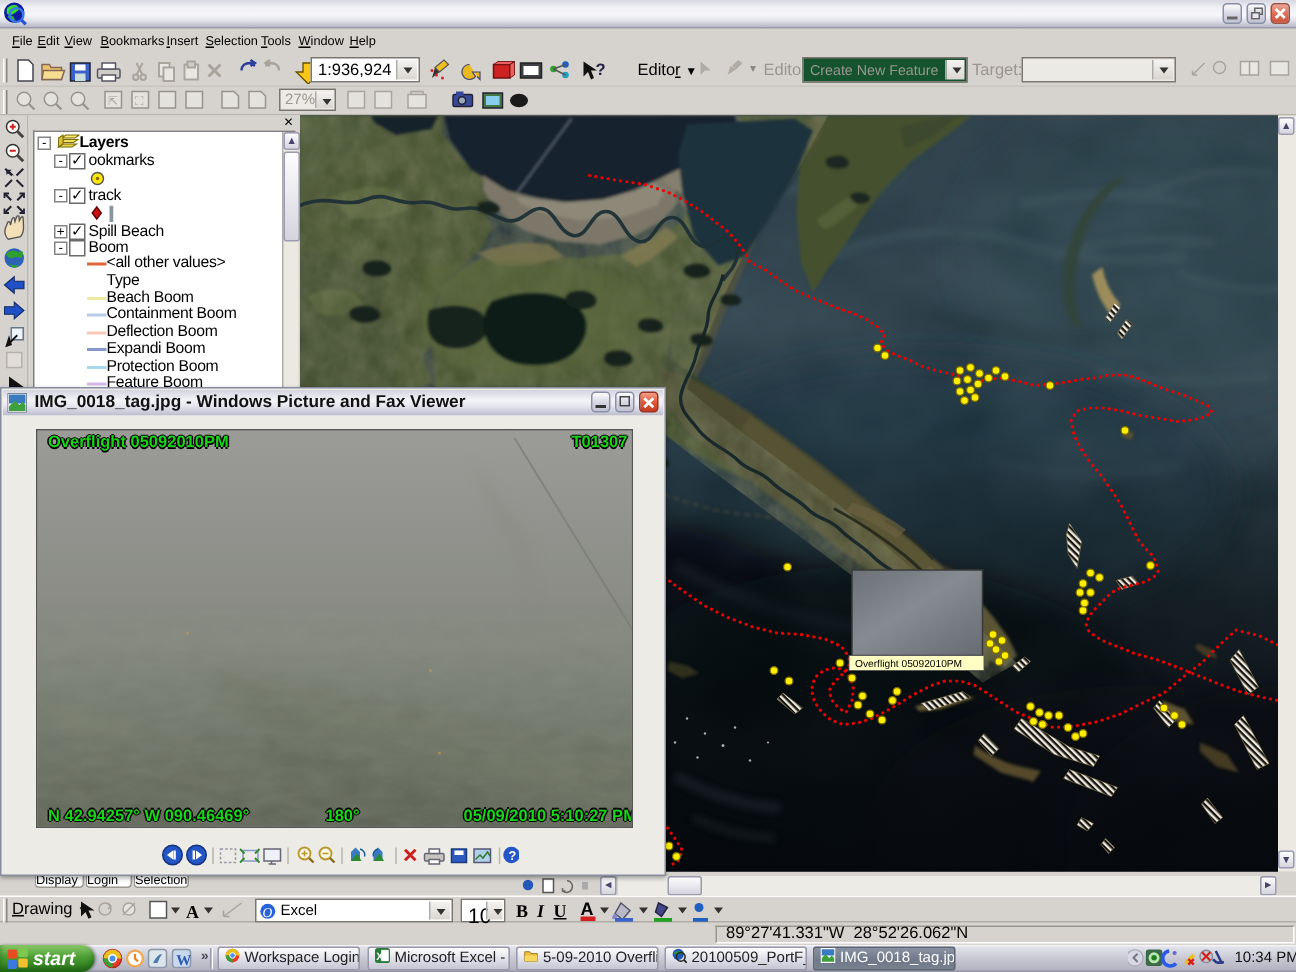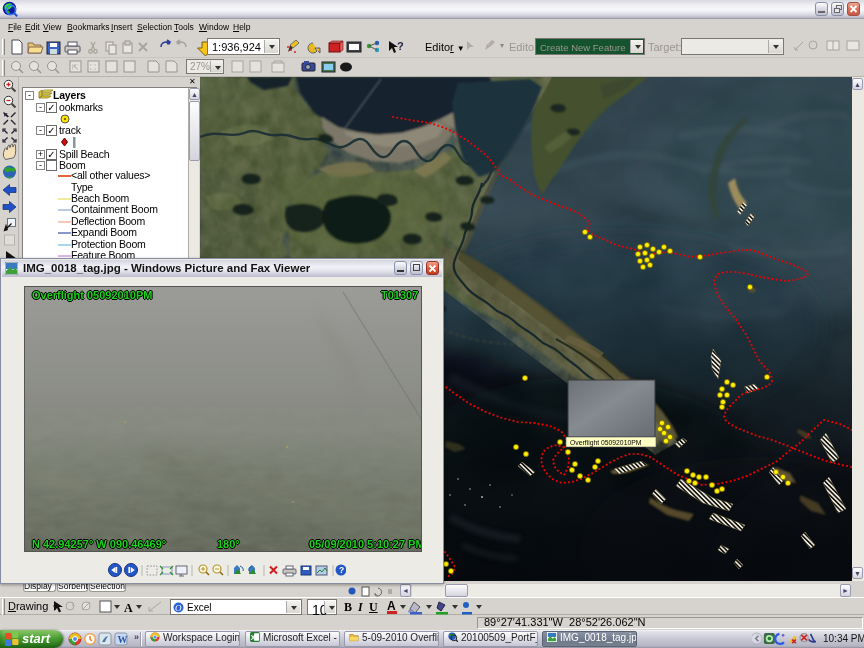--- a/index.html
+++ b/index.html
@@ -633,21 +633,21 @@
   <rect x="44" y="4" width="4" height="5" fill="#aaa"></rect>
  </g>
       </svg>
 </div>
 <div class="srlbtn abs" style="left:400px;top:584px;height:13px">◄</div>
 <div class="abs" style="left:412px;top:584px;width:428px;height:13px;background:#ecebe6"></div>
 <div class="abs" style="left:445px;top:584px;width:23px;height:13px;background:linear-gradient(#fdfdfe,#d5d4de);border:1px solid #9a9ab0;border-radius:2px"></div>
 <div class="srlbtn abs" style="left:840px;top:584px;height:13px">►</div>
 
 <div class="tab" style="left:23px;width:33px">Display</div>
-<div class="tab" style="left:57px;width:31px">Sorbent</div>
+<div class="tab" style="left:57px;width:31px">Login</div>
 <div class="tab" style="left:89px;width:37px">Selection</div>
 
 <div class="abs" id="viewer">
  <div class="abs" id="vtitle">
   <svg class="abs" style="left:3px;top:2px" width="13" height="13" viewBox="0 0 13 13">
           <rect width="13" height="13" fill="#fff" stroke="#567"></rect>
           <rect x="1" y="1" width="11" height="6" fill="#3a7abf"></rect>
           <path d="M1,9 l4-4 3,3 2-2 2,2 v4 h-11z" fill="#3da03d"></path>
         </svg>
   <span style="position:absolute;left:21px;top:2px">IMG_0018_tag.jpg - Windows Picture and Fax Viewer</span>

